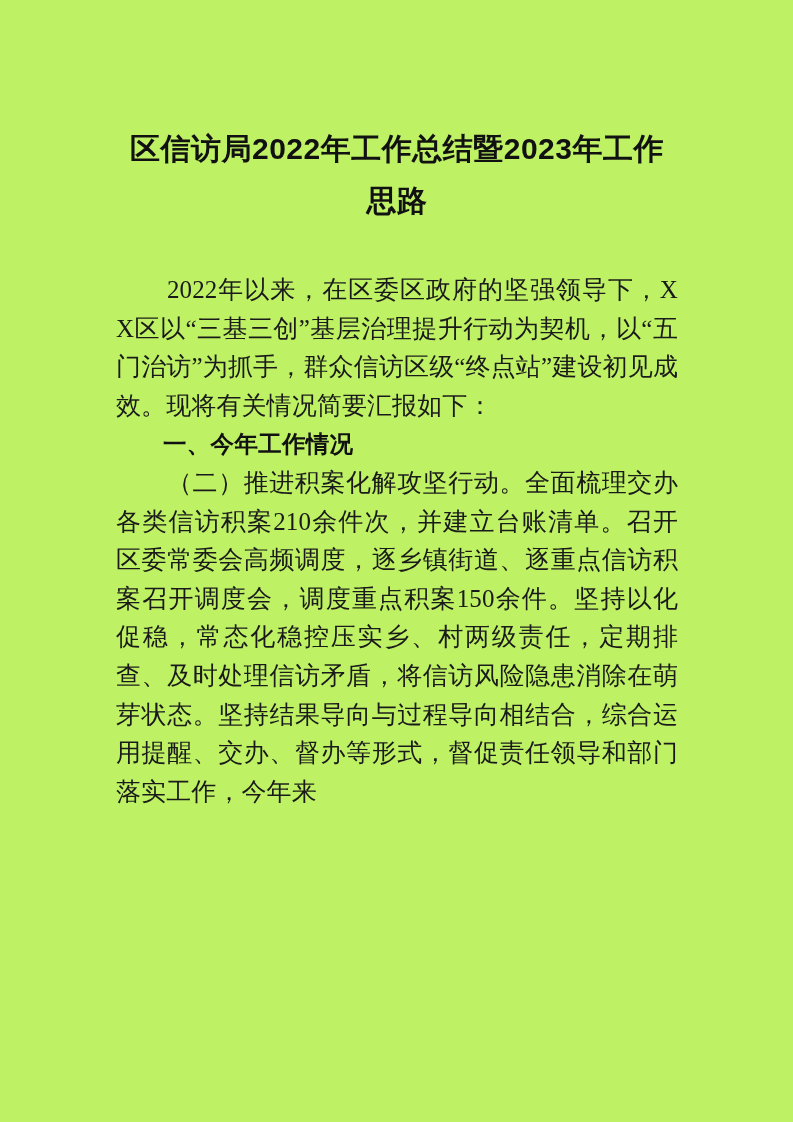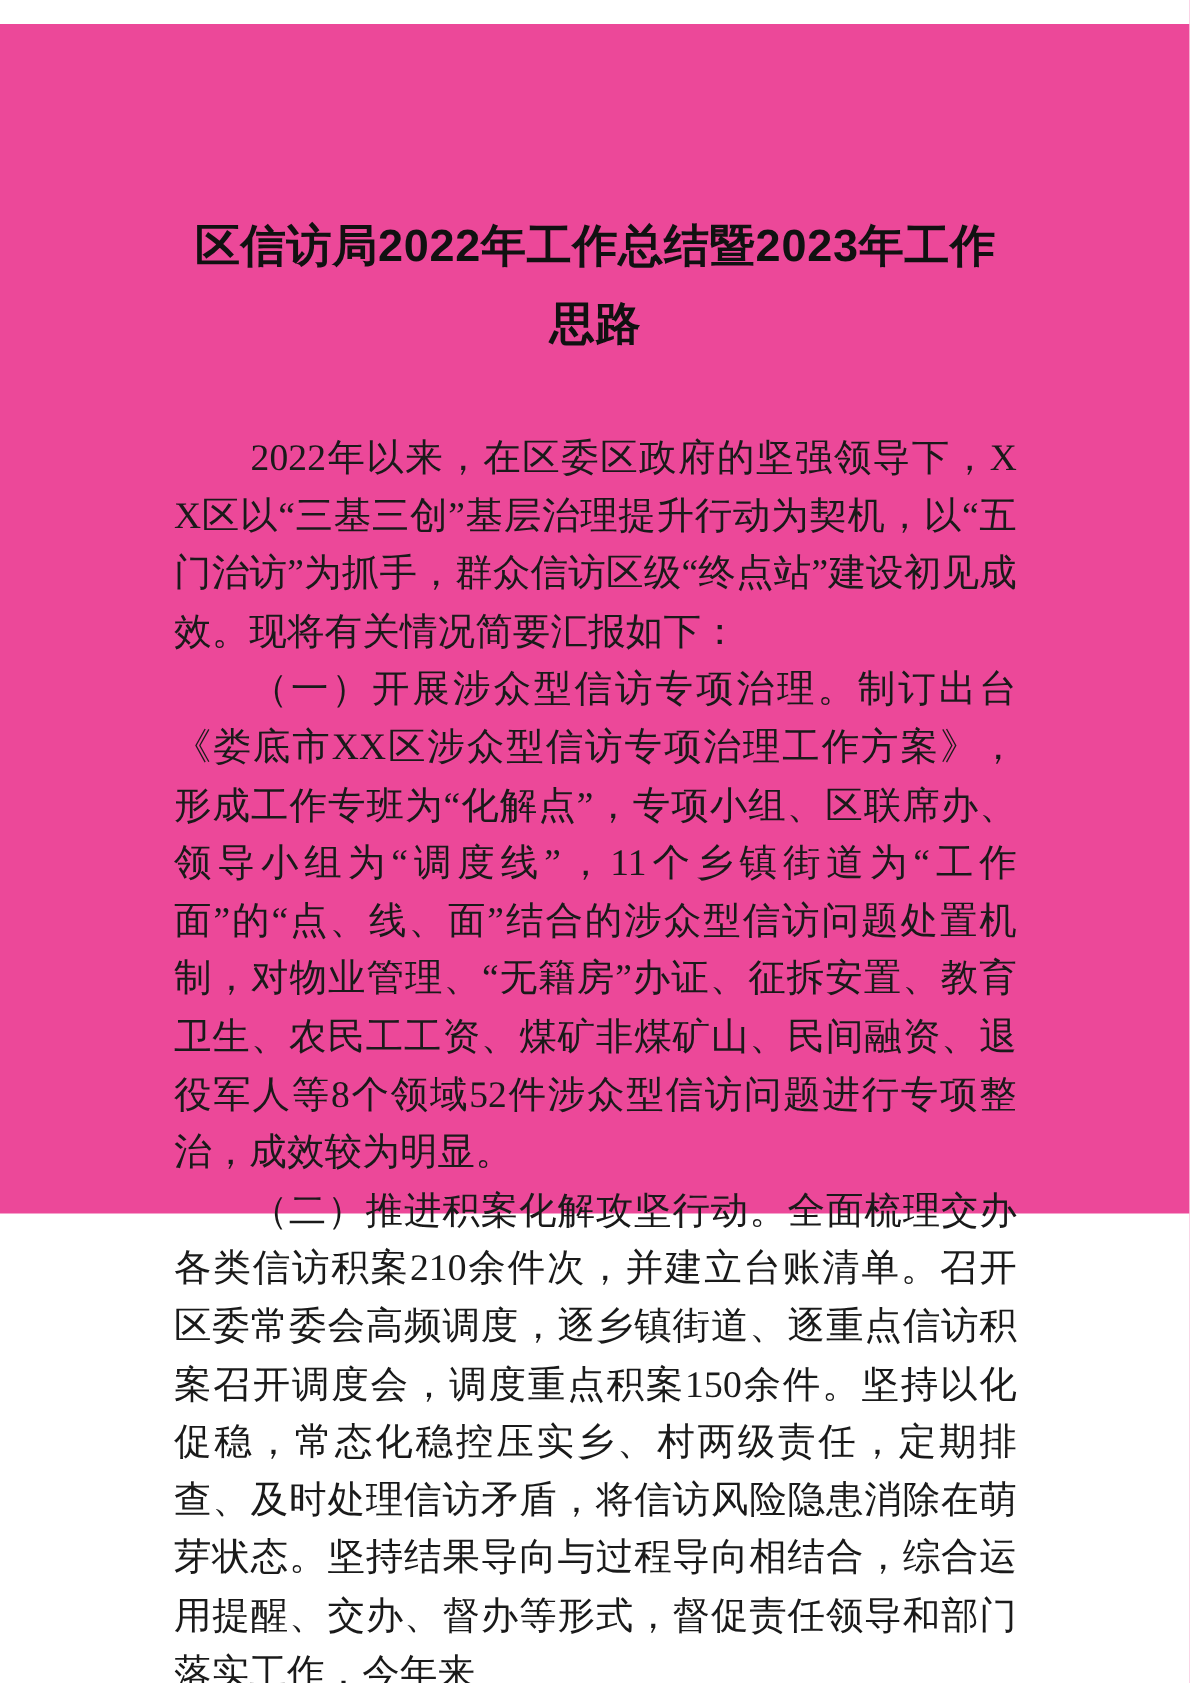--- a/index.html
+++ b/index.html
@@ -12,25 +12,24 @@
     height: 1122px;
     overflow: hidden;
     font-family: "Liberation Serif", "DejaVu Serif", serif;
     color: #000000;
     -webkit-font-smoothing: antialiased;
   }
 
   .page {
     position: relative;
     width: 793px;
-    height: 793px;
+    height: 1122px;
     box-sizing: border-box;
     padding: 0;
-    background: #ec4899;
-    margin-top: 16px;
+    background: #bef264;
   }
 
   .content {
     position: absolute;
     left: 116px;
     top: 0;
     width: 562px;
   }
 
   
@@ -88,19 +87,19 @@
 
 <div class="page">
   <div class="content">
 
     <h1 class="doc-title">区信访局2022年工作总结暨2023年工作思路</h1>
 
     <div class="title-gap"></div>
 
     <p class="para">2022年以来，在区委区政府的坚强领导下，XX区以“三基三创”基层治理提升行动为契机，以“五门治访”为抓手，群众信访区级“终点站”建设初见成效。现将有关情况简要汇报如下：</p>
 
+    <p class="heading-1">一、今年工作情况</p>
 
-    <p class="para">（一）开展涉众型信访专项治理。制订出台《娄底市XX区涉众型信访专项治理工作方案》，形成工作专班为“化解点”，专项小组、区联席办、领导小组为“调度线”，11个乡镇街道为“工作面”的“点、线、面”结合的涉众型信访问题处置机制，对物业管理、“无籍房”办证、征拆安置、教育卫生、农民工工资、煤矿非煤矿山、民间融资、退役军人等8个领域52件涉众型信访问题进行专项整治，成效较为明显。</p>
 
     <p class="para">（二）推进积案化解攻坚行动。全面梳理交办各类信访积案210余件次，并建立台账清单。召开区委常委会高频调度，逐乡镇街道、逐重点信访积案召开调度会，调度重点积案150余件。坚持以化促稳，常态化稳控压实乡、村两级责任，定期排查、及时处理信访矛盾，将信访风险隐患消除在萌芽状态。坚持结果导向与过程导向相结合，综合运用提醒、交办、督办等形式，督促责任领导和部门落实工作，今年来</p>
 
   </div>
 </div>
 
 </body></html>

